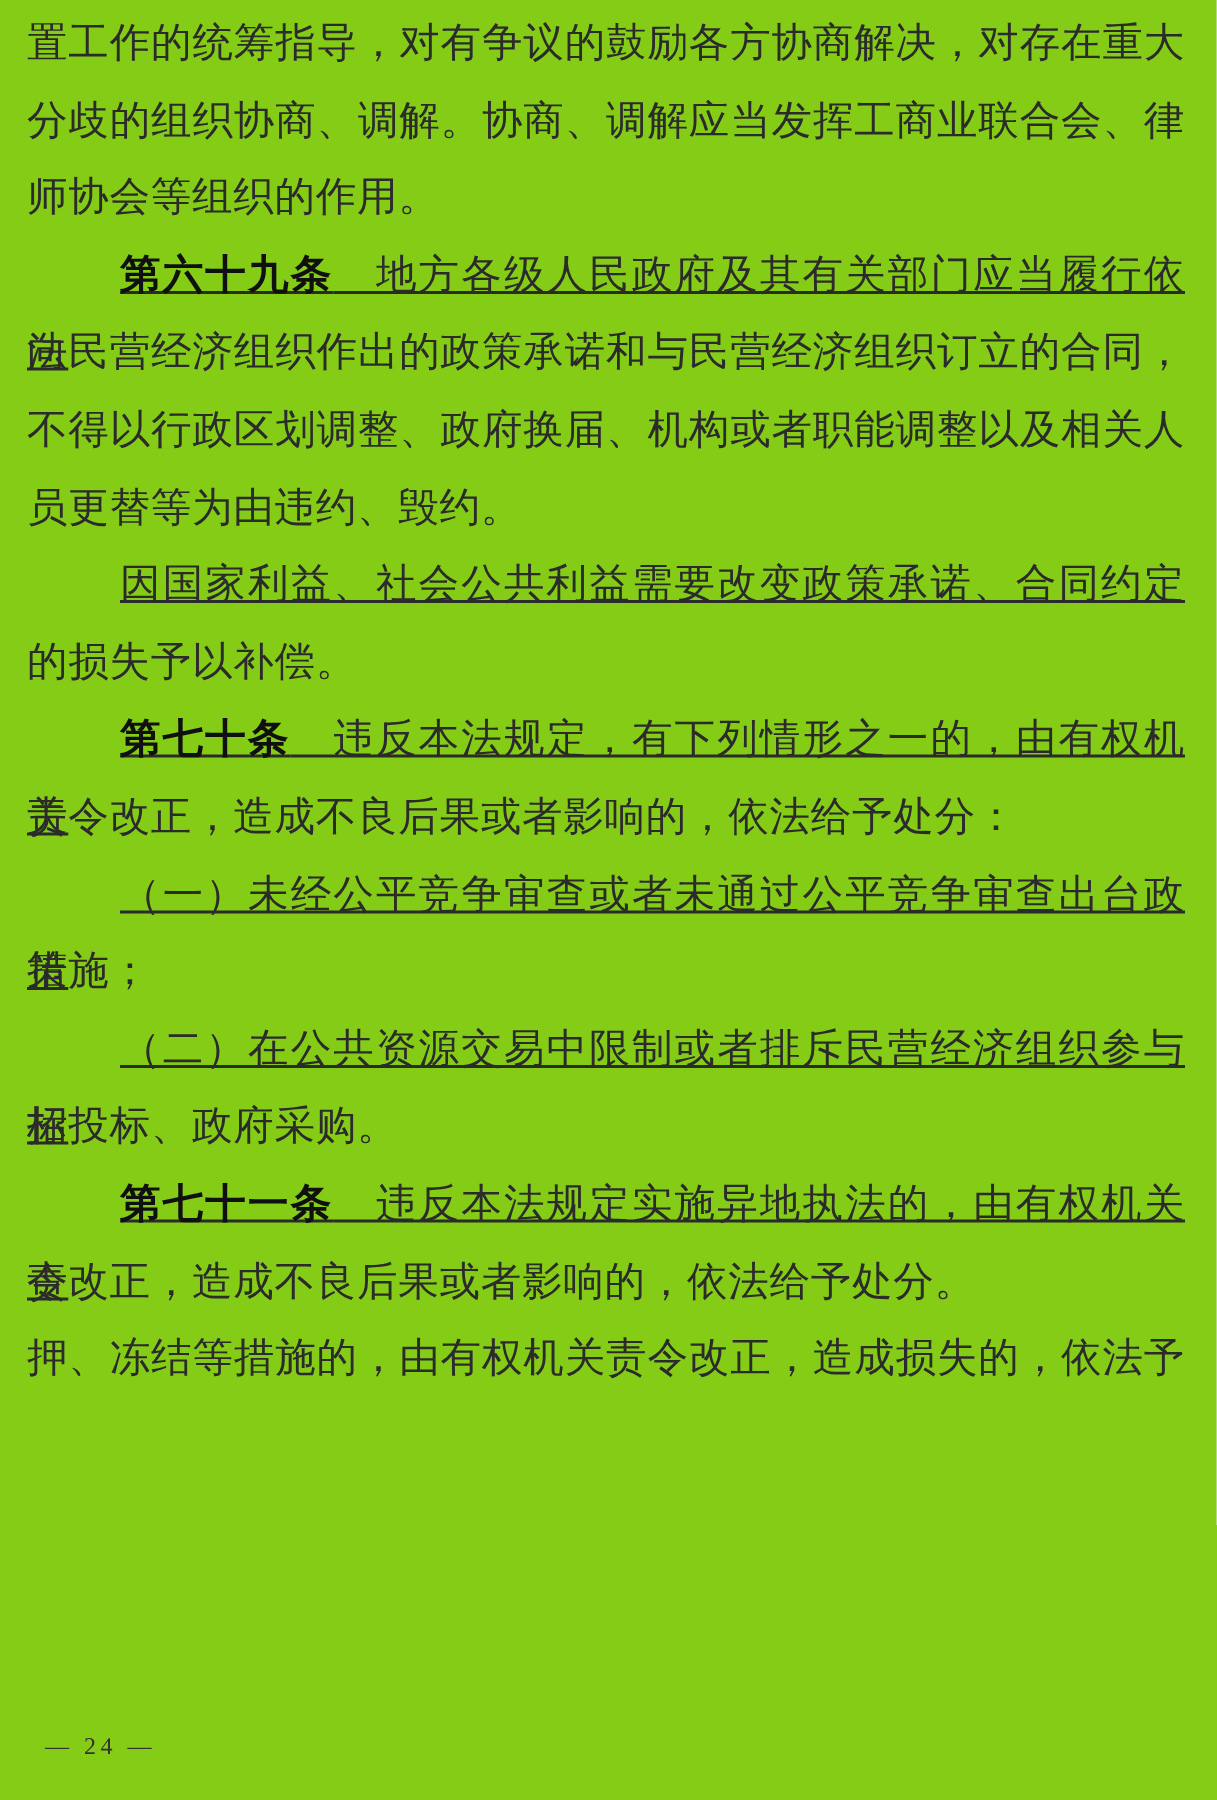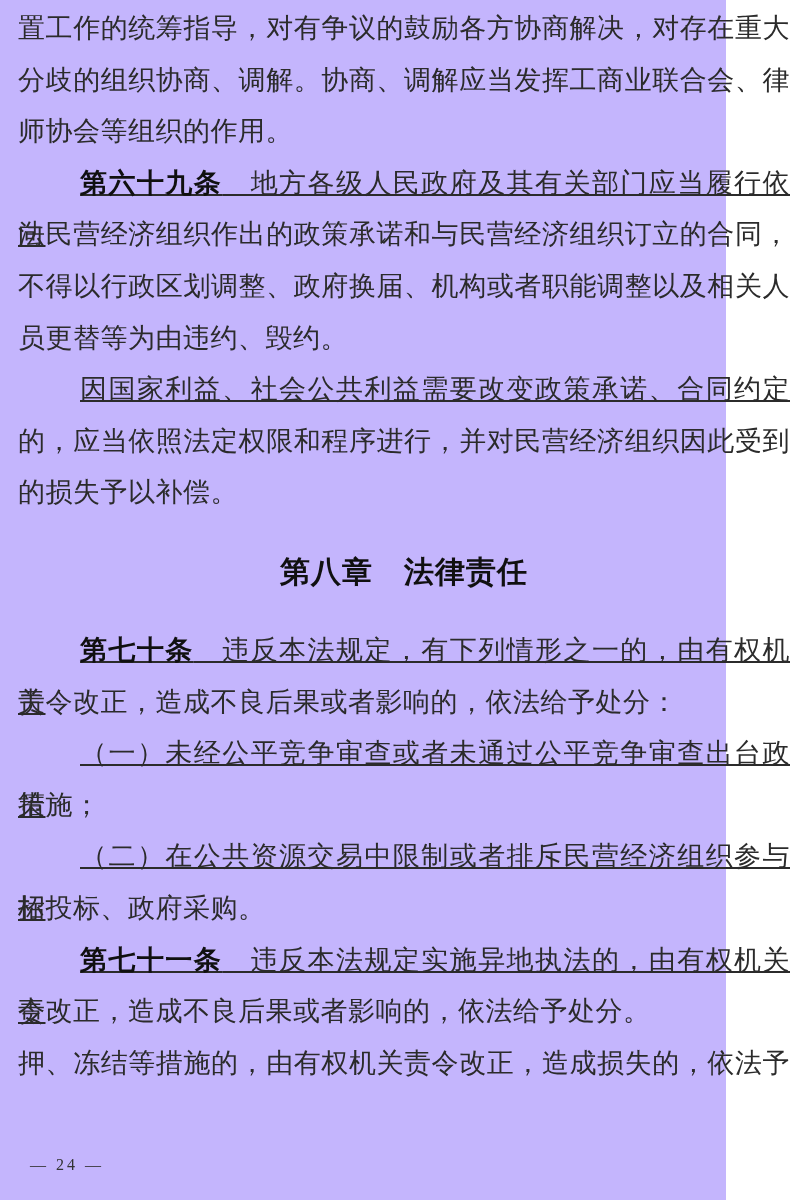--- a/index.html
+++ b/index.html
@@ -8,23 +8,23 @@
     background: #ffffff;
   }
   body {
     width: 811px;
     height: 1200px;
     font-family: "Liberation Serif", "DejaVu Serif", serif;
     overflow: hidden;
   }
   .page {
     position: relative;
-    width: 726px;
+    width: 811px;
     height: 1200px;
-    background: #c4b5fd;
+    background: #84cc16;
   }
   .text-block {
     position: absolute;
     left: 18px;
     top: 3px;
     width: 772px;
   }
   .line {
     height: 51.6px;
     line-height: 51.6px;
@@ -77,24 +77,22 @@
     <div class="line j"><span>置工作的统筹指导，对有争议的鼓励各方协商解决，对存在重大</span></div>
     <div class="line j"><span>分歧的组织协商、调解。协商、调解应当发挥工商业联合会、律</span></div>
     <div class="line"><span>师协会等组织的作用。</span></div>
 
     <div class="line j ind"><span class="lead">第六十九条</span><span>　地方各级人民政府及其有关部门应当履行依法</span></div>
     <div class="line j"><span>向民营经济组织作出的政策承诺和与民营经济组织订立的合同，</span></div>
     <div class="line j"><span>不得以行政区划调整、政府换届、机构或者职能调整以及相关人</span></div>
     <div class="line"><span>员更替等为由违约、毁约。</span></div>
 
     <div class="line j ind"><span>因国家利益、社会公共利益需要改变政策承诺、合同约定</span></div>
-    <div class="line j"><span>的，应当依照法定权限和程序进行，并对民营经济组织因此受到</span></div>
     <div class="line"><span>的损失予以补偿。</span></div>
 
-    <div class="chapter-row">第八章　法律责任</div>
 
     <div class="line j ind"><span class="lead">第七十条</span><span>　违反本法规定，有下列情形之一的，由有权机关</span></div>
     <div class="line"><span>责令改正，造成不良后果或者影响的，依法给予处分：</span></div>
 
     <div class="line j ind"><span>（一）未经公平竞争审查或者未通过公平竞争审查出台政策</span></div>
     <div class="line"><span>措施；</span></div>
 
     <div class="line j ind"><span>（二）在公共资源交易中限制或者排斥民营经济组织参与招</span></div>
     <div class="line"><span>标投标、政府采购。</span></div>
 

